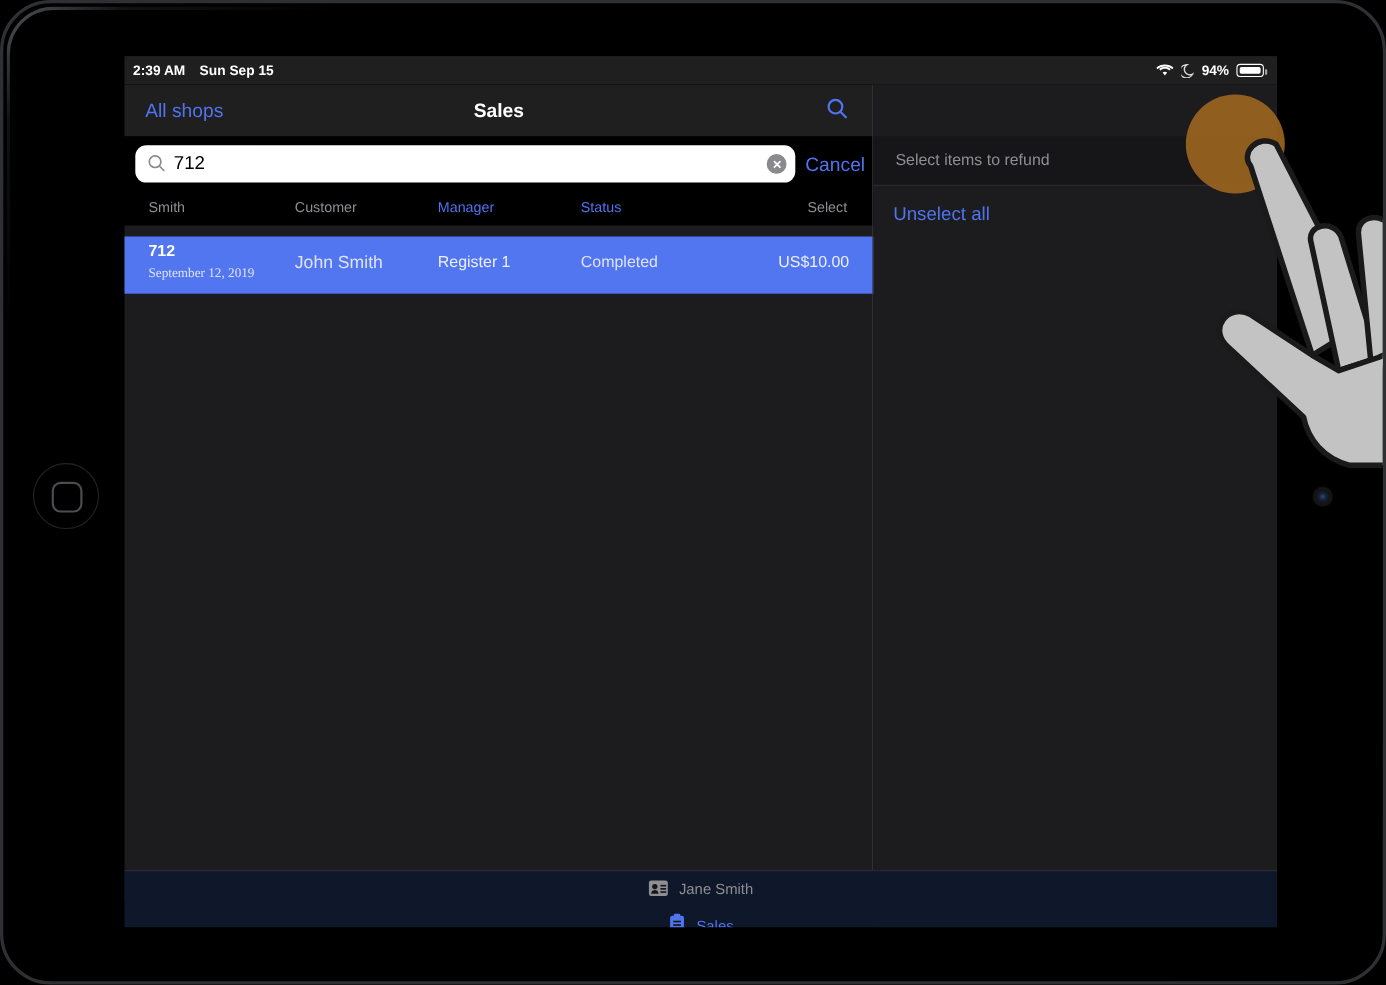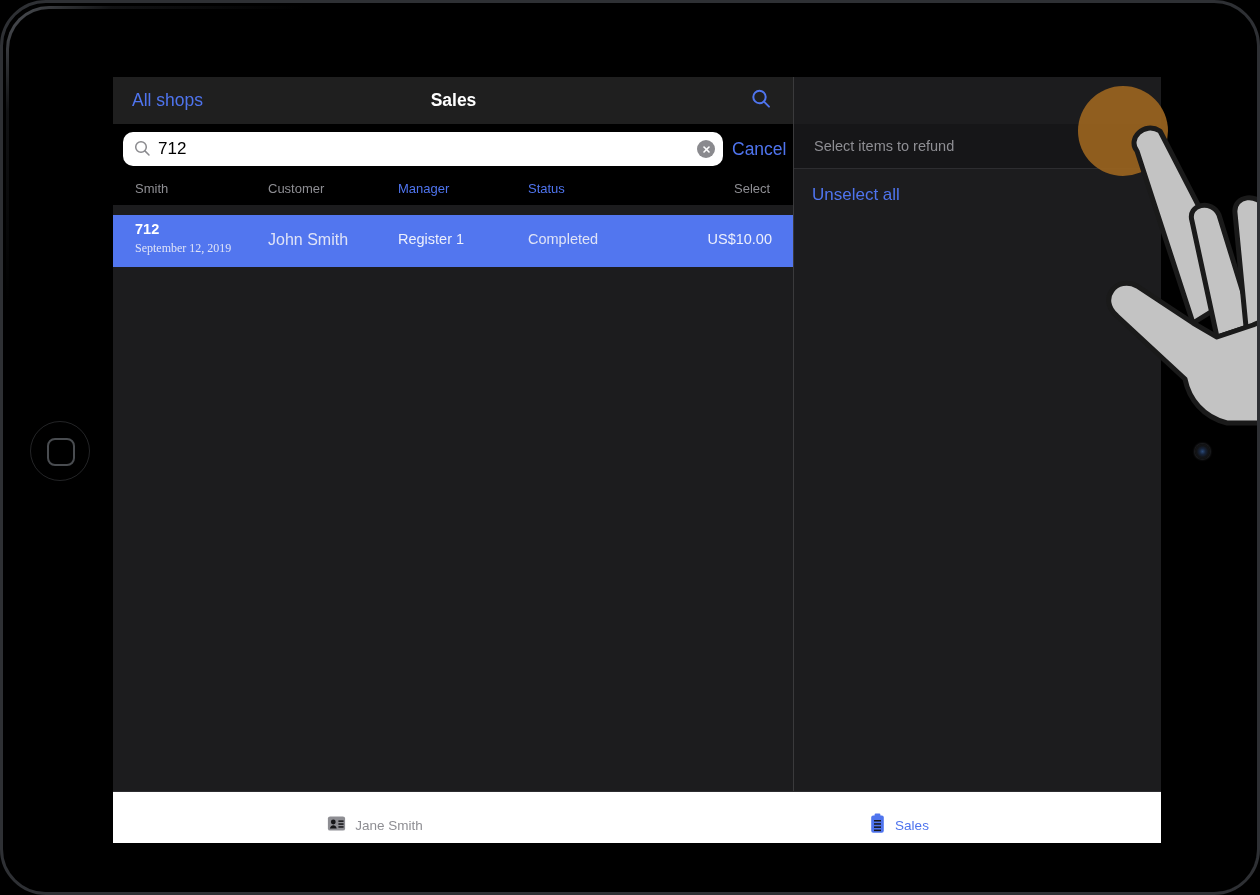--- a/index.html
+++ b/index.html
@@ -184,23 +184,24 @@
   #check-circle {
     position:absolute; left:17px; top:12px; width:21px; height:21px;
     border-radius:50%; background:#4f74ee;
     display:flex; align-items:center; justify-content:center;
   }
   #item-label { position:absolute; left:60px; top:13px; color:#f2f2f2; font-size:16.5px; }
 
   
   #tabbar {
     position:absolute; left:0; top:740px; width:1048px; height:67px;
-    background:#ffffff;
+    background:#0f172a;
     border-top:1px solid #2d2d30;
     display:flex;
+    flex-direction:column;
   }
   .tab {
     flex:1; display:flex; align-items:center; justify-content:center; gap:9px;
     font-size:13.5px; cursor:pointer;
   }
   .tab.inactive { color:#8e8e93; }
   .tab.active { color:#4f74ee; }
 
   
   #touch-dot {
@@ -222,20 +223,45 @@
   <div id="frame-highlight"></div>
   <div id="bezel-inner"></div>
 
   <div id="home-button">
     <div id="home-square"></div>
   </div>
   <div id="camera"></div>
 
   <div id="screen">
 
+    <div id="statusbar">
+      <div id="status-left">
+        <span>2:39 AM</span>
+        <span>Sun Sep 15</span>
+      </div>
+      <div id="status-right">
+        <span class="sb-icon">
+          <svg width="16" height="12" viewBox="0 0 16 12">
+            <path d="M8 10.6 L10.1 7.9 C9.5 7.4 8.8 7.15 8 7.15 C7.2 7.15 6.5 7.4 5.9 7.9 Z" fill="#fff"></path>
+            <path d="M8 4.6 C9.55 4.6 11 5.15 12.1 6.1 L13.2 4.65 C11.8 3.45 10 2.75 8 2.75 C6 2.75 4.2 3.45 2.8 4.65 L3.9 6.1 C5 5.15 6.45 4.6 8 4.6 Z" fill="#fff"></path>
+            <path d="M8 0.6 C10.55 0.6 12.9 1.5 14.7 3.05 L15.8 1.6 C13.7 -0.2 11 -1.25 8 -1.25 C5 -1.25 2.3 -0.2 0.2 1.6 L1.3 3.05 C3.1 1.5 5.45 0.6 8 0.6 Z" fill="#fff" transform="translate(0,1.9)"></path>
+          </svg>
+        </span>
+        <span class="sb-icon">
+          <svg width="12" height="13" viewBox="0 0 12 13">
+            <path d="M10.2 9.3 A6 6 0 1 1 5.1 0.8 A4.9 4.9 0 0 0 10.2 9.3 Z" fill="none" stroke="#d8d8d8" stroke-width="1.3"></path>
+          </svg>
+        </span>
+        <span id="battery-pct">94%</span>
+        <span id="battery-shell">
+          <span id="battery-fill"></span>
+          <span id="battery-nub"></span>
+        </span>
+      </div>
+    </div>
 
     <div id="panes">
 
       <div id="left-pane">
 
         <div id="left-navbar">
           <span id="all-shops">All shops</span>
           <span id="sales-title">Sales</span>
           <span id="nav-search-icon">
             <svg width="22" height="22" viewBox="0 0 22 22">

